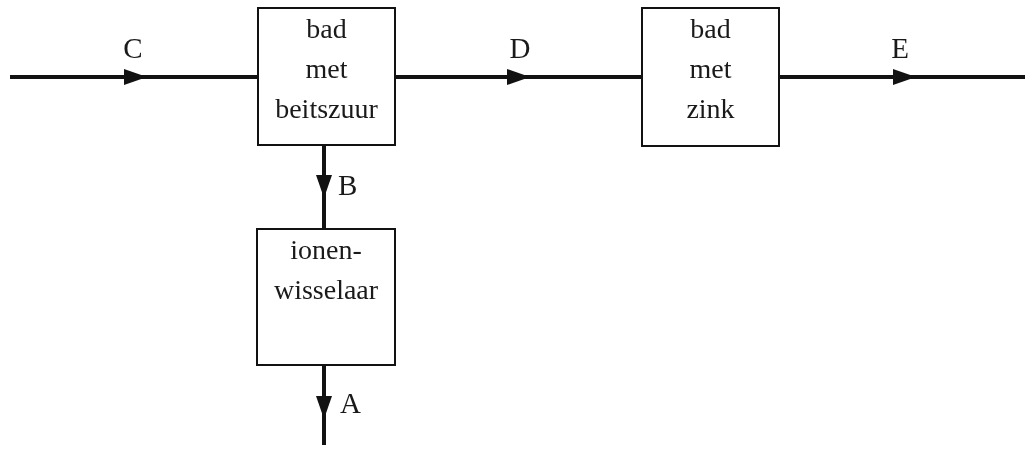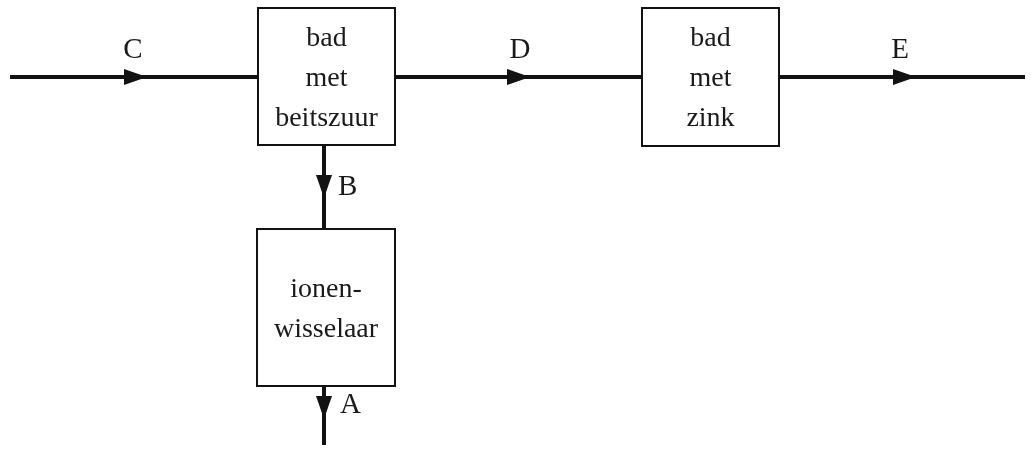--- a/index.html
+++ b/index.html
@@ -28,21 +28,21 @@
     background: #121212;
     z-index: 0;
   }
   .box {
     position: absolute;
     box-sizing: border-box;
     border: 2px solid #121212;
     background: #ffffff;
     z-index: 1;
     display: flex;
-    align-items: center;
+    align-items: flex-start;
     justify-content: center;
     text-align: center;
   }
   .box .box-label {
     font-size: 28px;
     line-height: 40px;
     white-space: pre-line;
     color: #1a1a1a;
   }
   .arrowhead-right {
@@ -103,18 +103,18 @@
 met
 beitszuur</span>
   </div>
 
   <div class="box" style="left:641px; top:7px; width:139px; height:140px;">
     <span class="box-label">bad
 met
 zink</span>
   </div>
 
-  <div class="box" style="left:256px; top:228px; width:140px; height:159px;">
+  <div class="box" style="left:256px; top:228px; width:140px; height:138px;">
     <span class="box-label">ionen-
 wisselaar</span>
   </div>
 
 </div>
 
 </body></html>

